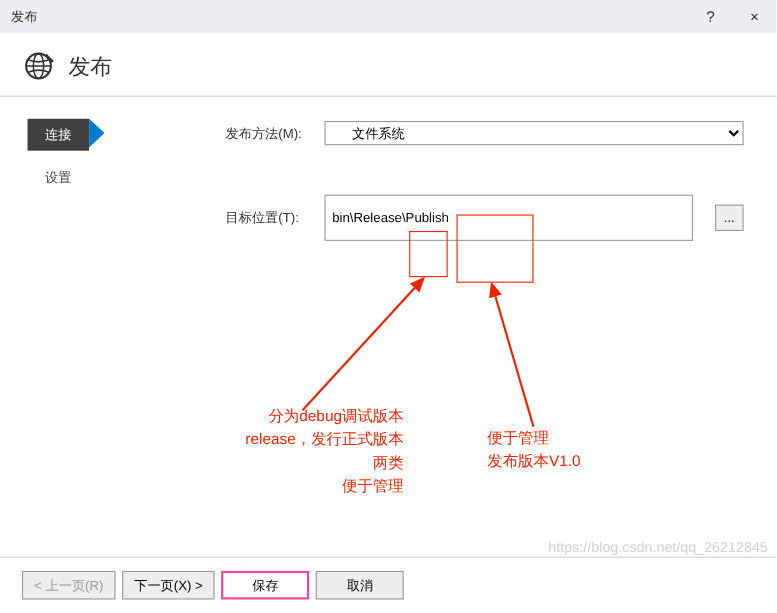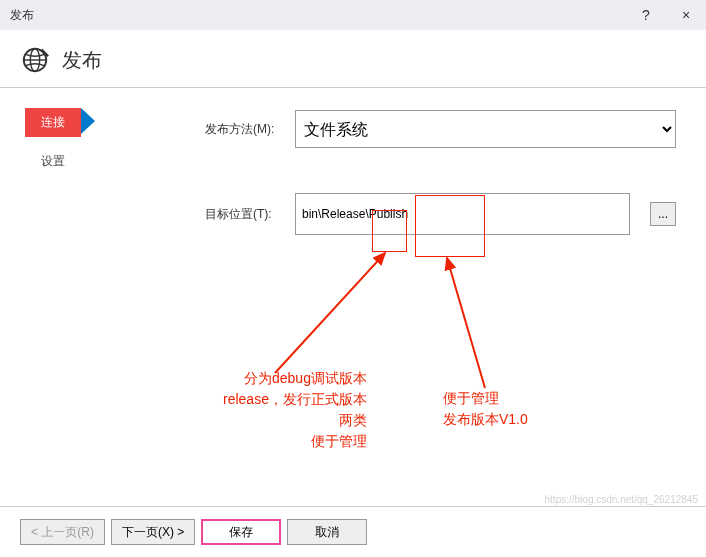--- a/index.html
+++ b/index.html
@@ -62,21 +62,21 @@
     }
     .tab {
       display: inline-block;
       padding: 6px 16px;
       color: #444;
       cursor: pointer;
       margin-bottom: 10px;
       position: relative;
     }
     .tab.active {
-      background: #ef4444;
+      background: #404040;
       color: #fff;
     }
     .tab.active::after {
       content: "";
       position: absolute;
       right: -14px;
       top: 0;
       width: 0;
       height: 0;
       border-top: 13px solid transparent;
@@ -98,25 +98,25 @@
       display: flex;
       align-items: center;
       margin-bottom: 18px;
     }
     .row label {
       width: 90px;
       color: #333;
     }
     select {
       flex: 1;
-      height: 38px;
-      border: 1px solid #999;
-      background: #fff;
-      font-size: 16px;
-      padding-left: 4px;
+      height: 22px;
+      border: 1px solid #999;
+      background: #fff;
+      font-size: 12px;
+      padding-left: 20px;
     }
     .loc-row { margin-top: 45px; }
     .loc-input {
       flex: 1;
       height: 24px;
       border: 1px solid #999;
       padding: 20px 6px;
       font-size: 12px;
       margin-right: 20px;
     }
@@ -173,21 +173,21 @@
     }
     .footer button:disabled {
       color: #999;
       cursor: default;
     }
     .watermark {
       position: absolute;
       right: 8px;
       bottom: 52px;
       color: rgba(120,120,120,0.35);
-      font-size: 10px;
+      font-size: 13px;
       pointer-events: none;
     }
   </style>
 </head>
 <body>
 
 <div class="titlebar">
   <span>发布</span>
   <div class="tb-right">
     <div class="help">?</div>

